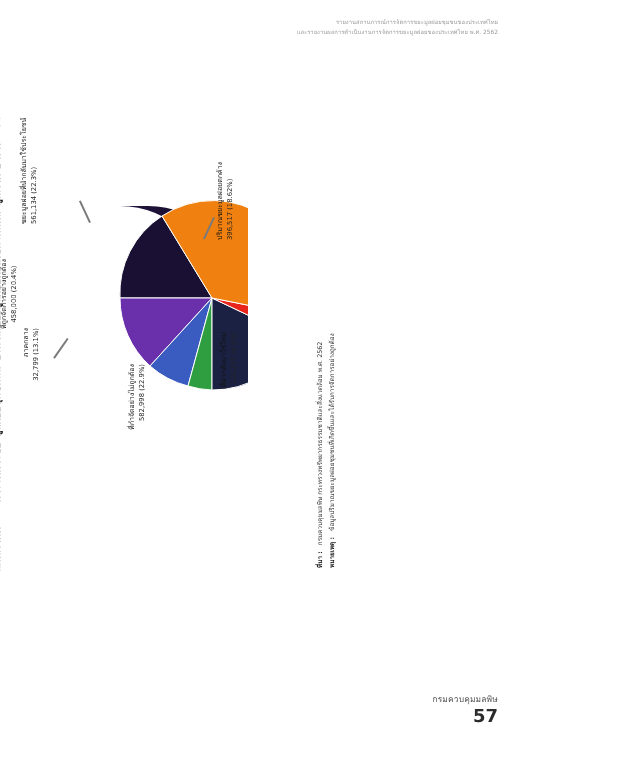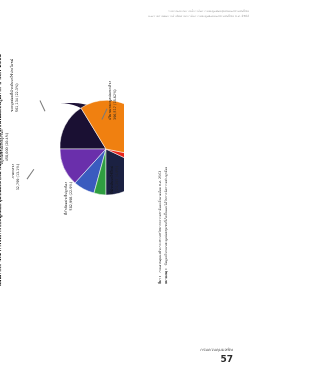--- a/index.html
+++ b/index.html
@@ -65,21 +65,21 @@
   .srcblock{
     position:absolute;left:4px;bottom:2px;width:274px;
     font-size:3.2px;line-height:1.5;color:#333;
   }
   .srcrow{display:flex;gap:3px;align-items:flex-start;margin-bottom:1px;}
   .srckey{flex:0 0 auto;font-weight:600;color:#1a1a1a;}
   .srcval{flex:1 1 auto;}
 
   
   .footer{
-    position:absolute;right:30px;bottom:16px;text-align:right;
+    position:absolute;right:14px;bottom:16px;text-align:right;
   }
   .foot-label{font-size:4.2px;color:#4a4a4a;letter-spacing:.02em;}
   .foot-num{font-size:9px;color:#2b2b2b;font-weight:700;margin-top:1px;}
 </style>
 </head>
 <body>
 
 <div class="page">
 
   <div class="runhead">

